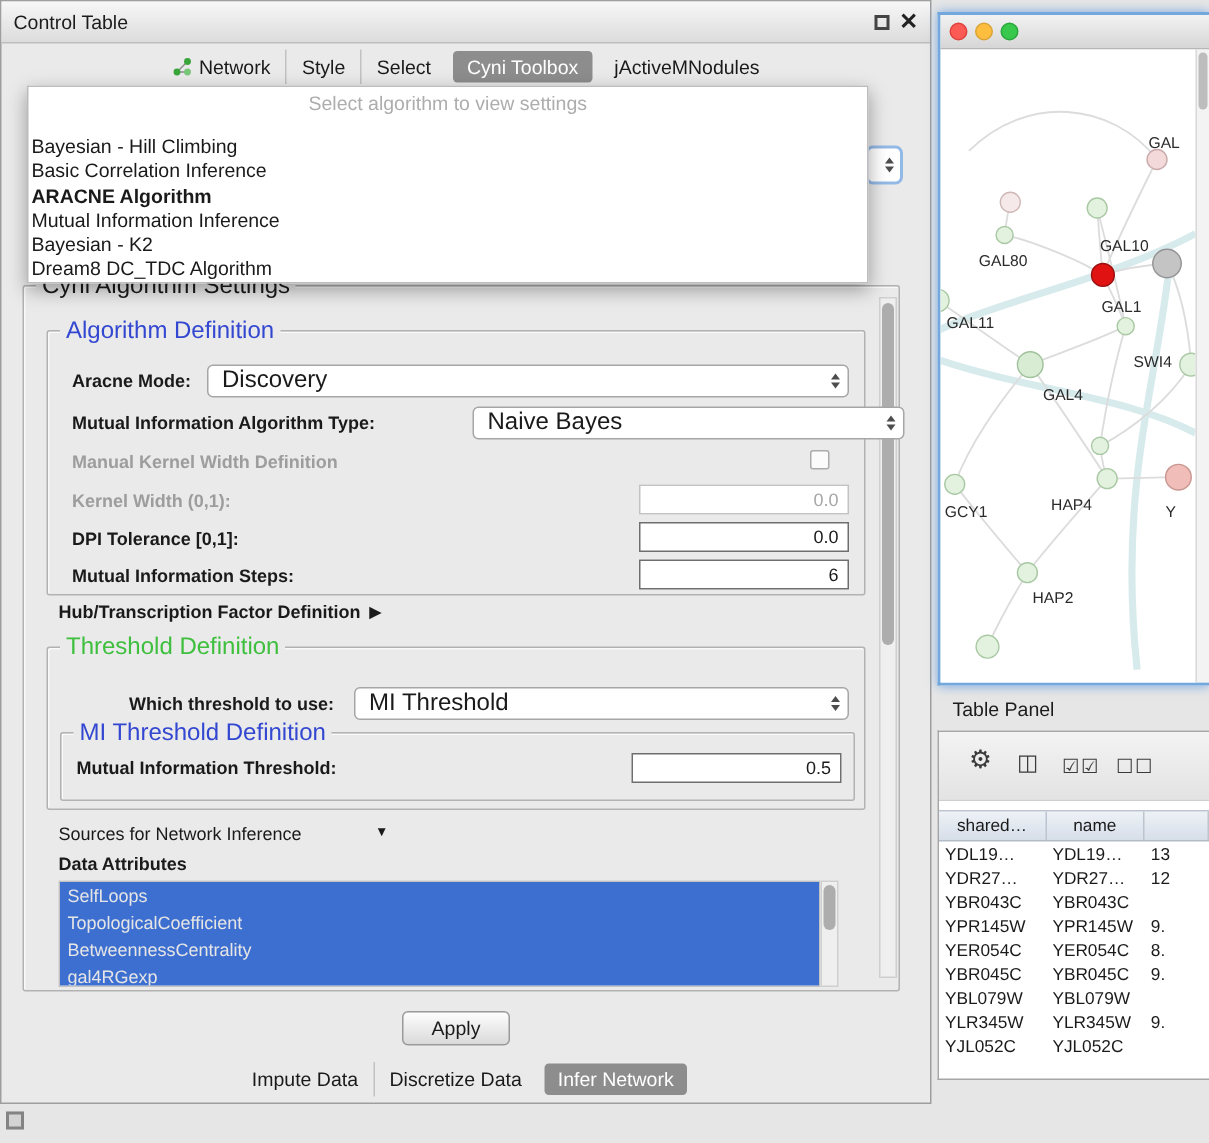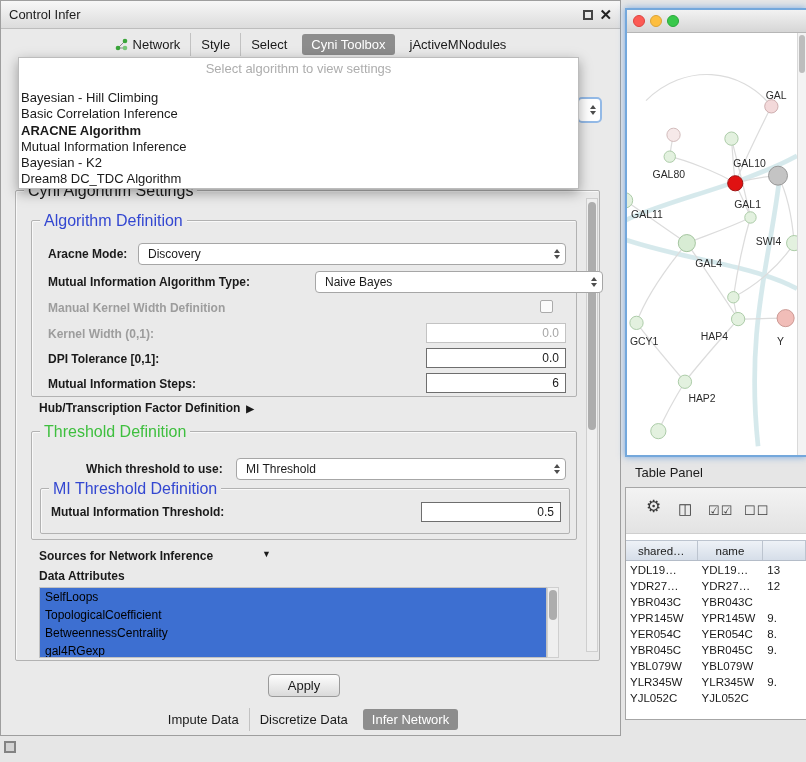--- a/index.html
+++ b/index.html
@@ -21,38 +21,38 @@
   .tab:first-child{border-left:none;}
   .tab.active{background:#8d8d8d;color:#fff;border-radius:3px;border-left:none;margin:0 5px;padding:3px 9px;}
   .tab.after-active{border-left:none;}
   
   .groupbox{position:absolute;border:1px solid #b2b2b2;border-radius:2px;box-shadow:inset 1px 1px 0 rgba(255,255,255,.7);box-sizing:border-box;}
   .grouptitle{position:absolute;top:-8px;left:8px;background:#eaeaea;padding:0 4px;font-size:16px;line-height:15px;white-space:nowrap;}
   .t-blue{color:#3347d1;}
   .t-green{color:#3ebf3e;}
   .lbl{position:absolute;font-size:12px;font-weight:bold;white-space:nowrap;color:#1a1a1a;}
   .lbl.disabled{color:#9d9d9d;}
-  .combo{position:absolute;height:22px;background:#fff;border:1px solid #a6a6a6;border-radius:4px;box-sizing:border-box;font-size:12px;display:flex;align-items:center;padding-left:9px;}
+  .combo{position:absolute;height:22px;background:#fff;border:1px solid #a6a6a6;border-radius:4px;box-sizing:border-box;font-size:16px;display:flex;align-items:center;padding-left:9px;}
   .combo .arrows{position:absolute;right:5px;top:0;height:100%;display:flex;flex-direction:column;justify-content:center;gap:2px;}
   .tri-up{width:0;height:0;border-left:3.5px solid transparent;border-right:3.5px solid transparent;border-bottom:4px solid #4d4d4d;}
   .tri-dn{width:0;height:0;border-left:3.5px solid transparent;border-right:3.5px solid transparent;border-top:4px solid #4d4d4d;}
   .field{position:absolute;height:20px;background:#fff;border:1px solid #6e6e6e;box-sizing:border-box;font-size:12px;display:flex;align-items:center;justify-content:flex-end;padding-right:6px;}
   .field.disabled{border-color:#c3c3c3;color:#a6a6a6;}
   .checkbox{position:absolute;width:13px;height:13px;border:1px solid #ababab;border-radius:2px;background:#fbfbfb;box-sizing:border-box;}
   .twisty{font-size:10px;margin-left:6px;}
   
   .popup{position:absolute;left:17px;top:56px;width:561px;height:132px;background:#fff;border:1px solid #bcbcbc;box-shadow:0 4px 12px rgba(0,0,0,.35);z-index:40;box-sizing:border-box;}
   .popup-placeholder{text-align:center;color:#adadad;font-size:13px;line-height:22px;}
   .popup-items{margin-top:10px;}
   .popup-item{font-size:13px;line-height:16.3px;padding-left:2px;white-space:nowrap;}
   .popup-item.selected{font-weight:bold;}
   .combo-fragment{position:absolute;left:576px;top:96px;width:25px;height:26px;background:#fff;border:2px solid #93b9e6;border-radius:5px;z-index:30;box-sizing:border-box;}
   
   .attr-list{position:absolute;left:38px;top:586px;width:508px;height:71px;background:#fff;border:1px solid #c2c2c2;box-sizing:border-box;overflow:hidden;}
-  .attr-row{height:18px;line-height:18px;background:#3d6fd1;color:#000000;font-size:12px;padding-left:5px;white-space:nowrap;}
+  .attr-row{height:18px;line-height:18px;background:#3d6fd1;color:#e5e5e5;font-size:12px;padding-left:5px;white-space:nowrap;}
   .vscroll{position:absolute;background:#efefef;border:1px solid #cfcfcf;box-sizing:border-box;}
   .vthumb{position:absolute;left:1px;right:1px;background:#adadad;border-radius:5px;}
   
   .btn{position:absolute;background:linear-gradient(#fdfdfd,#dadada);border:1px solid #9a9a9a;border-radius:4px;font-size:13px;display:flex;align-items:center;justify-content:center;box-sizing:border-box;}
   
   .netwin{position:absolute;left:625px;top:8px;width:181px;height:449px;background:#fff;border:2px solid #74a8dc;border-right:none;box-shadow:0 0 7px rgba(90,150,220,.8);box-sizing:border-box;overflow:hidden;}
   .net-titlebar{position:absolute;left:0;top:0;width:100%;height:23px;background:linear-gradient(#f2f2f2,#d6d6d6);border-bottom:1px solid #b6b6b6;box-sizing:border-box;}
   .light{position:absolute;top:5px;width:12px;height:12px;border-radius:50%;box-sizing:border-box;}
   .light.red{left:6px;background:#fc5b55;border:1px solid #dd4440;}
   .light.yellow{left:23px;background:#fdbe3f;border:1px solid #dba336;}
@@ -74,21 +74,21 @@
   
   .mini-icon{position:absolute;left:4px;top:741px;width:12px;height:12px;border:2px solid #838383;background:#d3d3d3;box-sizing:border-box;}
   svg text{font-family:"Liberation Sans",sans-serif;}
 </style>
 </head>
 <body>
 
 <div class="cp">
 
   <div class="cp-titlebar">
-    <span class="cp-title">Control Infer</span>
+    <span class="cp-title">Control Table</span>
     <span class="float-btn"></span>
     <span class="close-btn">✕</span>
   </div>
 
   <div class="tabsrow" style="top:32px;">
     <div class="tab">
       <svg width="13" height="13" viewBox="0 0 13 13">
         <line x1="3" y1="10" x2="10" y2="3" stroke="#8a8a8a" stroke-width="1"></line>
         <line x1="3" y1="10" x2="10" y2="10" stroke="#8a8a8a" stroke-width="1"></line>
         <circle cx="3" cy="10" r="2.3" fill="#3aa53a"></circle>
@@ -185,21 +185,21 @@
 
     <div class="groupbox" style="left:8px;top:56px;width:530px;height:46px;background:#eaeaea;">
       <span class="grouptitle t-blue">MI Threshold Definition</span>
       <span class="lbl" style="left:10px;top:16px;">Mutual Information Threshold:</span>
       <div class="field" style="left:380px;top:13px;width:140px;">
         <span>0.5</span>
       </div>
     </div>
   </div>
 
-  <div class="abs" style="left:38px;top:548px;display:flex;align-items:flex-start;font-size:12px;font-weight:bold;gap:44px;">
+  <div class="abs" style="left:38px;top:548px;display:flex;align-items:flex-start;font-size:12px;font-weight:normal;gap:44px;">
     <span>Sources for Network Inference</span>
     <span class="twisty" style="font-size:9px;margin-left:5px;">▼</span>
   </div>
   <span class="lbl" style="left:38px;top:568px;">Data Attributes</span>
 
   <div class="attr-list">
     <div class="attr-row">SelfLoops</div>
     <div class="attr-row">TopologicalCoefficient</div>
     <div class="attr-row">BetweennessCentrality</div>
     <div class="attr-row">gal4RGexp</div>

